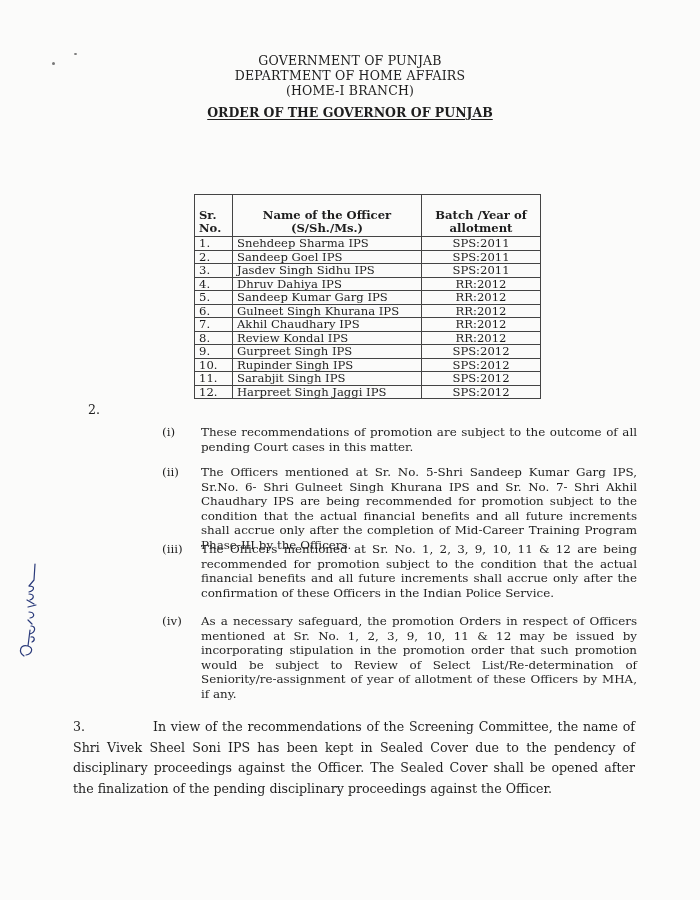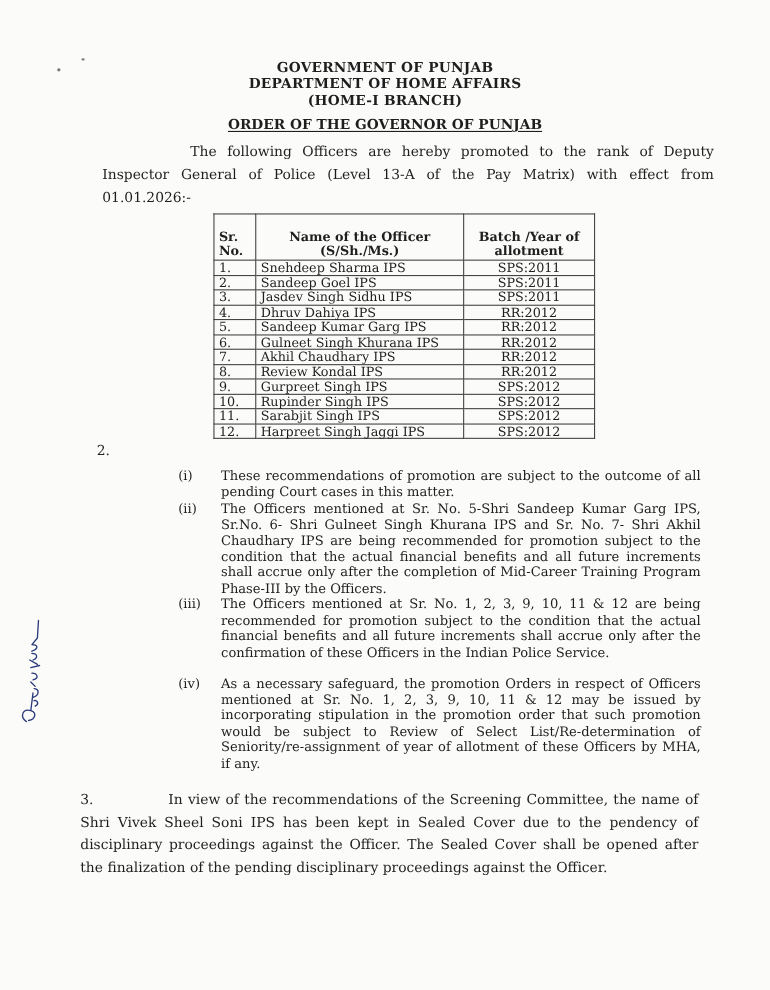--- a/index.html
+++ b/index.html
@@ -5,21 +5,21 @@
   html, body { margin: 0; padding: 0; }
   body {
     width: 700px; height: 900px; overflow: hidden;
     background: #fbfbfa;
     font-family: "DejaVu Serif", serif;
     color: #1e1e1e;
     position: relative;
   }
   .page { position: absolute; left: 0; top: 0; width: 700px; height: 900px; }
   .header { position: absolute; left: 0; top: 53px; width: 700px; text-align: center; }
-  .header div { font-weight: bold; font-size: 12.5px; line-height: 15px; letter-spacing: 0.2px; }
+  .header div { font-weight: normal; font-size: 12.5px; line-height: 15px; letter-spacing: 0.2px; }
   .order-title {
     position: absolute; top: 105px; left: 0; width: 700px; text-align: center;
     font-weight: bold; font-size: 12.5px;
   }
   .order-title span { text-decoration: underline; text-underline-offset: 2px; }
   .intro {
     position: absolute; left: 93px; top: 127px; width: 556px;
     font-size: 12.6px; line-height: 21px; text-align: justify;
   }
   .intro .indent { display: inline-block; width: 80px; }
@@ -60,23 +60,20 @@
   <div class="header">
     <div>GOVERNMENT OF PUNJAB</div>
     <div>DEPARTMENT OF HOME AFFAIRS</div>
     <div>(HOME-I BRANCH)</div>
   </div>
 
   <div class="order-title">
     <span>ORDER OF THE GOVERNOR OF PUNJAB</span>
   </div>
 
-  <div class="intro">
-    <span class="indent"></span><span>The following Officers are hereby promoted to the rank of Deputy Inspector General of Police (Level 13-A of the Pay Matrix) with effect from 01.01.2026:-</span>
-  </div>
 
   <table class="officers">
     <thead>
       <tr>
         <th class="sr">Sr. No.</th>
         <th class="name">Name of the Officer (S/Sh./Ms.)</th>
         <th class="batch">Batch /Year of allotment</th>
       </tr>
     </thead>
     <tbody id="officer-rows">
@@ -142,21 +139,21 @@
         </tr>
       </tbody>
   </table>
 
   <div class="para2-num">2.</div>
 
   <div class="cond" style="top:425px;">
     <span class="roman">(i)</span>
     <div class="text">These recommendations of promotion are subject to the outcome of all pending Court cases in this matter.</div>
   </div>
-  <div class="cond" style="top:455px;">
+  <div class="cond" style="top:465px;">
     <span class="roman">(ii)</span>
     <div class="text">The Officers mentioned at Sr. No. 5-Shri Sandeep Kumar Garg IPS, Sr.No. 6- Shri Gulneet Singh Khurana IPS and Sr. No. 7- Shri Akhil Chaudhary IPS are being recommended for promotion subject to the condition that the actual financial benefits and all future increments shall accrue only after the completion of Mid-Career Training Program Phase-III by the Officers.</div>
   </div>
   <div class="cond" style="top:542px;">
     <span class="roman">(iii)</span>
     <div class="text">The Officers mentioned at Sr. No. 1, 2, 3, 9, 10, 11 &amp; 12 are being recommended for promotion subject to the condition that the actual financial benefits and all future increments shall accrue only after the confirmation of these Officers in the Indian Police Service.</div>
   </div>
   <div class="cond" style="top:614px;">
     <span class="roman">(iv)</span>
     <div class="text">As a necessary safeguard, the promotion Orders in respect of Officers mentioned at Sr. No. 1, 2, 3, 9, 10, 11 &amp; 12 may be issued by incorporating stipulation in the promotion order that such promotion would be subject to Review of Select List/Re-determination of Seniority/re-assignment of year of allotment of these Officers by MHA, if any.</div>

